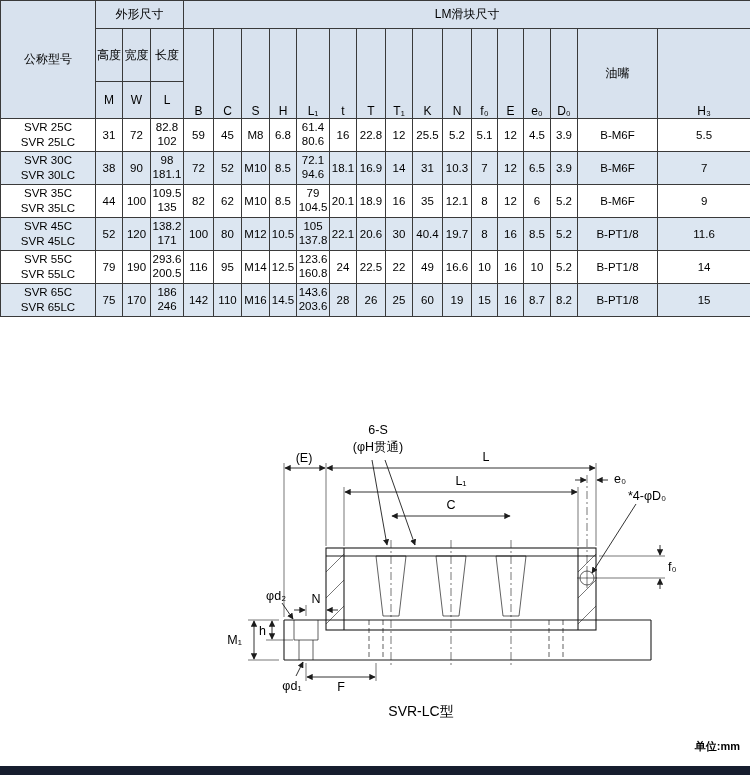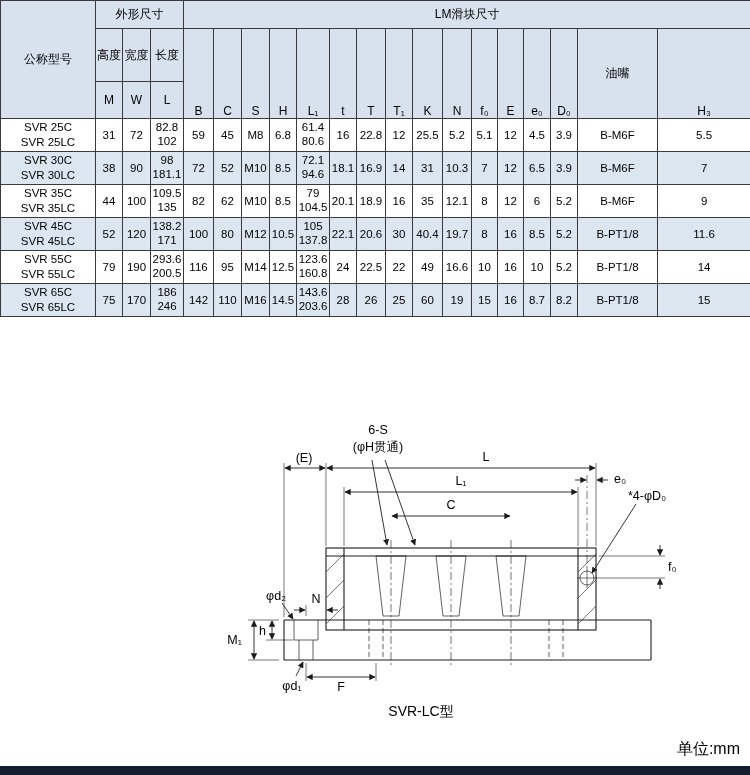--- a/index.html
+++ b/index.html
@@ -30,21 +30,21 @@
   .diagram{position:absolute;left:166px;top:420px;width:560px;height:300px;}
   svg .main{stroke:#1c1c1c;stroke-width:1.1;fill:none;}
   svg .thin{stroke:#1c1c1c;stroke-width:0.7;fill:none;}
   svg .dim{stroke:#1c1c1c;stroke-width:0.9;fill:none;}
   svg .ext{stroke:#1c1c1c;stroke-width:0.6;fill:none;}
   svg .cl{stroke:#1c1c1c;stroke-width:0.6;fill:none;stroke-dasharray:8 3 2 3;}
   svg .hid{stroke:#1c1c1c;stroke-width:0.7;fill:none;stroke-dasharray:5 3;}
   svg text{font-size:12.5px;fill:#000;font-family:inherit;}
   svg text.cap{font-size:14px;}
   
-  .unit{position:absolute;top:739px;right:10px;font-size:16px;font-weight:normal;}
+  .unit{position:absolute;top:739px;right:10px;font-size:11px;font-weight:bold;}
   .bottom-bar{position:absolute;top:766px;left:0;width:750px;height:9px;background:var(--bottom-bar,#161d2e);}
 </style>
 </head>
 <body>
 
 <table class="spec">
   <colgroup>
     <col style="width:95px">
       <col style="width:27px">
       <col style="width:28px">

